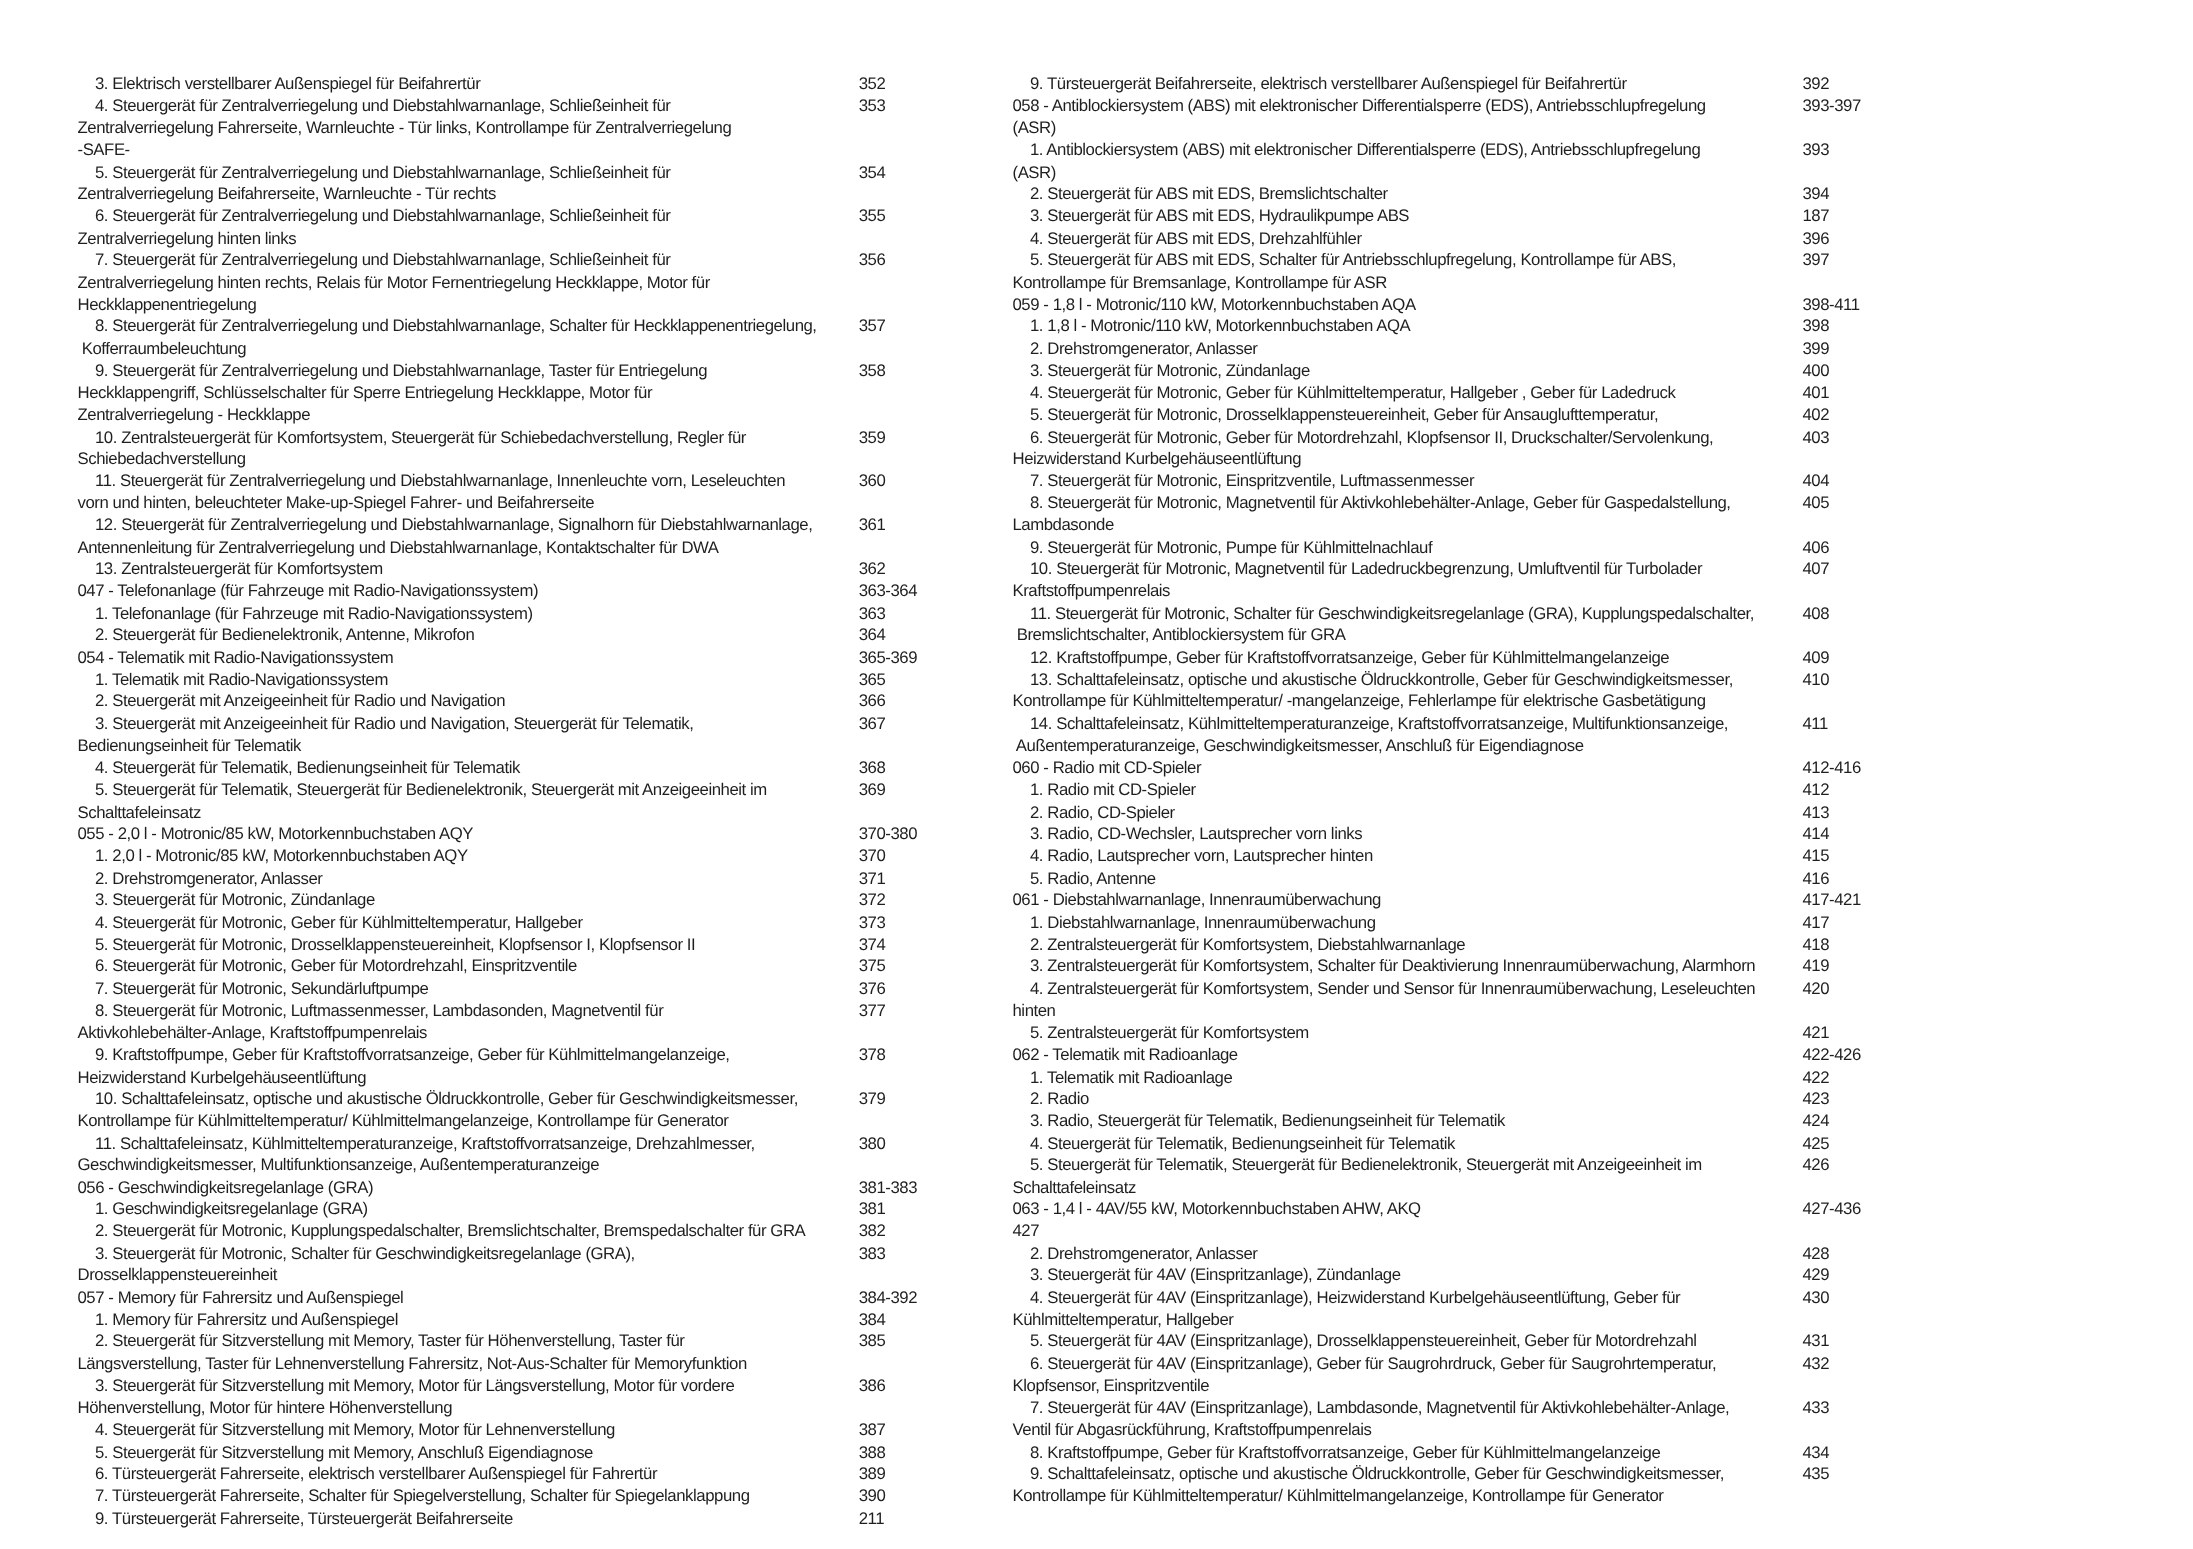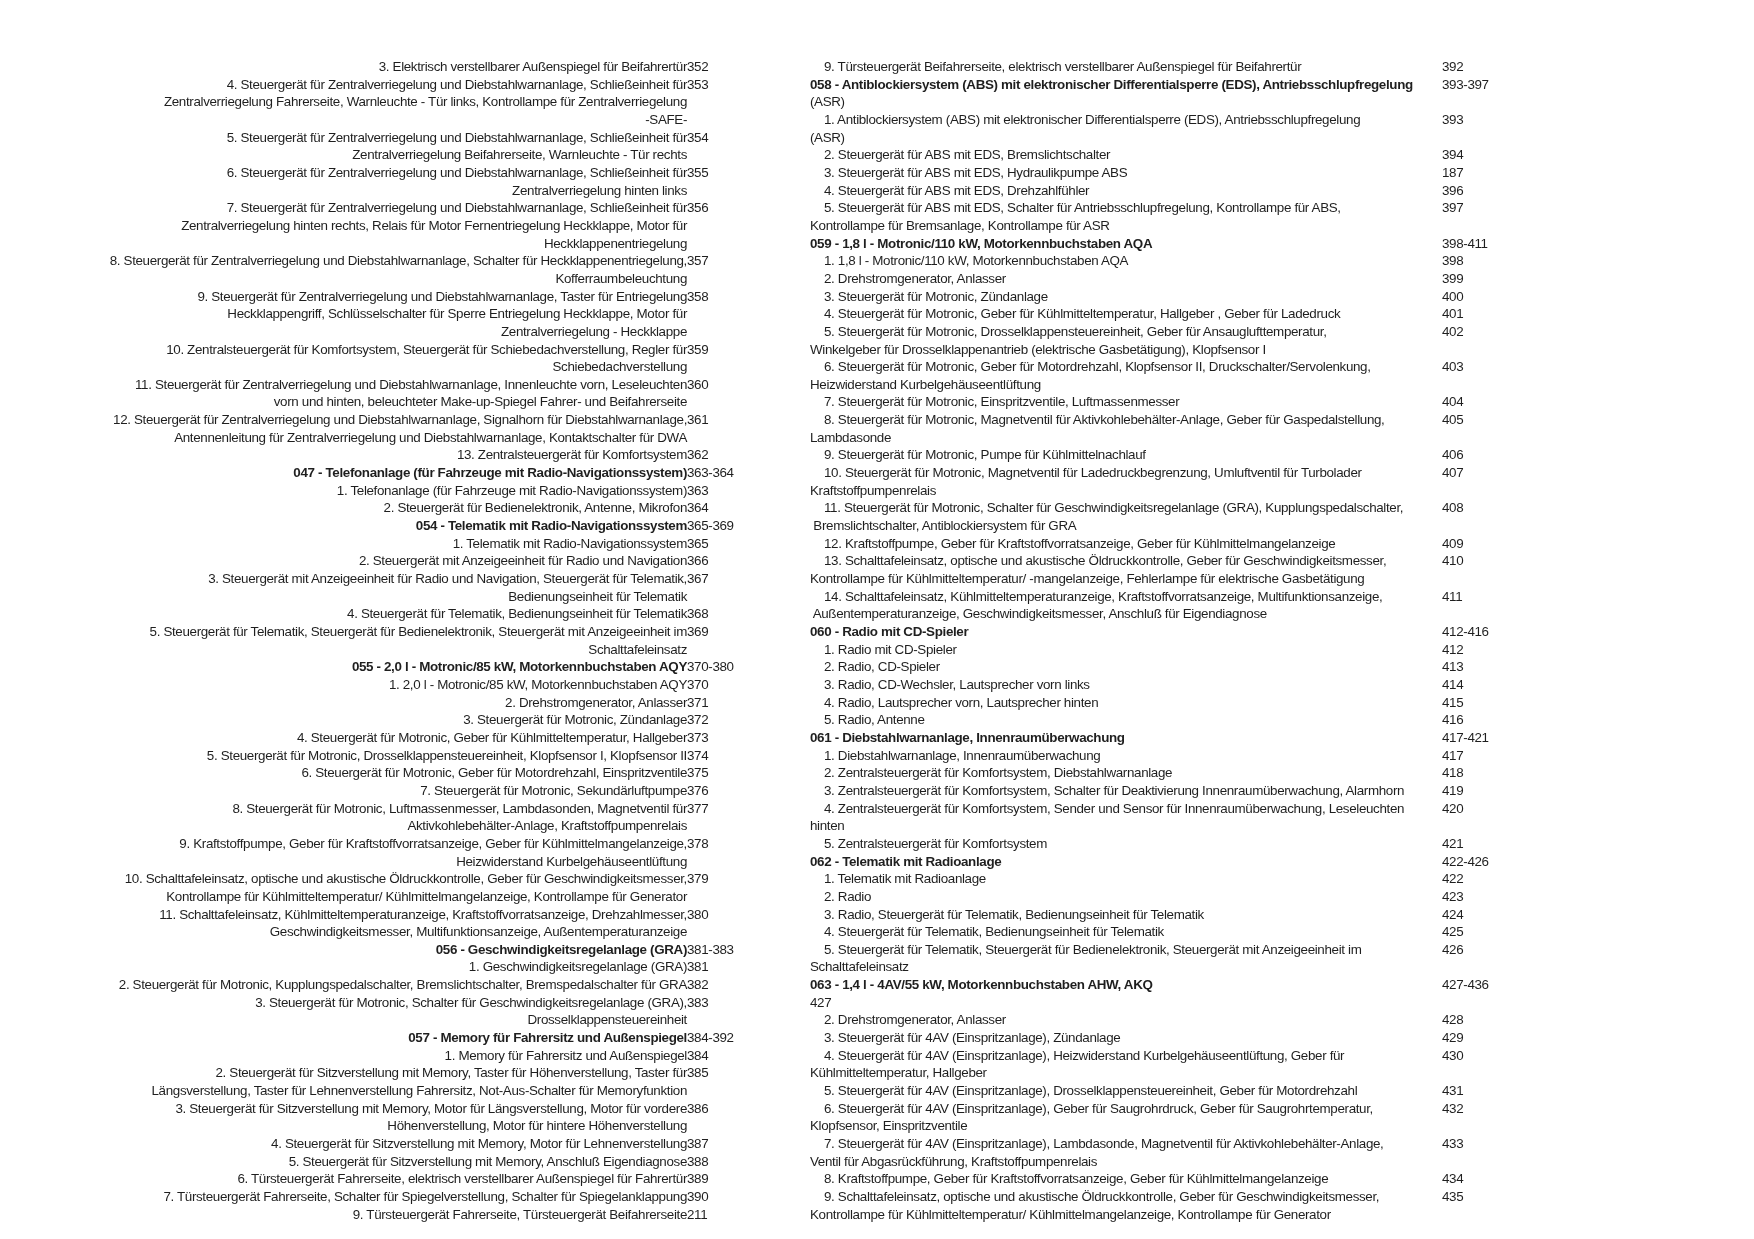--- a/index.html
+++ b/index.html
@@ -15,25 +15,25 @@
   #col-left  { left: 62px; }
   #col-right { left: 810px; }
   .entry { display: flex; align-items: flex-start; }
   .entry-text, .entry-page {
     font-size: 13.4px;
     letter-spacing: -0.35px;
     line-height: 17.65px;
     color: #1f1f1f;
   }
   .entry-text { white-space: pre; }
-  #col-left  .entry-text { width: 625px; text-align: right; }
+  #col-left  .entry-text { width: 625px; }
   #col-right .entry-text { width: 632px; }
   .entry-page { width: 72px; flex-shrink: 0; }
   .entry.item .line.first { padding-left: 14px; }
-  .entry.section .line.first { padding-left: 0; font-weight: bold; }
+  .entry.section .line.first { padding-left: 0; }
 </style>
 </head>
 <body>
 
 <div id="col-left" class="toc-column">
     <div class="entry item">
       <div class="entry-text"><div class="line first">3. Elektrisch verstellbarer Außenspiegel für Beifahrertür</div></div>
       <div class="entry-page">352</div>
     </div>
     <div class="entry item">
@@ -256,21 +256,21 @@
     </div>
     <div class="entry item">
       <div class="entry-text"><div class="line first">3. Steuergerät für Motronic, Zündanlage</div></div>
       <div class="entry-page">400</div>
     </div>
     <div class="entry item">
       <div class="entry-text"><div class="line first">4. Steuergerät für Motronic, Geber für Kühlmitteltemperatur, Hallgeber , Geber für Ladedruck</div></div>
       <div class="entry-page">401</div>
     </div>
     <div class="entry item">
-      <div class="entry-text"><div class="line first">5. Steuergerät für Motronic, Drosselklappensteuereinheit, Geber für Ansauglufttemperatur,</div><div class="line">Winkelgeber für Drosselklappenantrieb (elektrische Gasbetätigung), Klopfsensor I</div></div>
+      <div class="entry-text"><div class="line first">5. Steuergerät für Motronic, Drosselklappensteuereinheit, Geber für Ansauglufttemperatur,</div></div>
       <div class="entry-page">402</div>
     </div>
     <div class="entry item">
       <div class="entry-text"><div class="line first">6. Steuergerät für Motronic, Geber für Motordrehzahl, Klopfsensor II, Druckschalter/Servolenkung,</div><div class="line">Heizwiderstand Kurbelgehäuseentlüftung</div></div>
       <div class="entry-page">403</div>
     </div>
     <div class="entry item">
       <div class="entry-text"><div class="line first">7. Steuergerät für Motronic, Einspritzventile, Luftmassenmesser</div></div>
       <div class="entry-page">404</div>
     </div>

